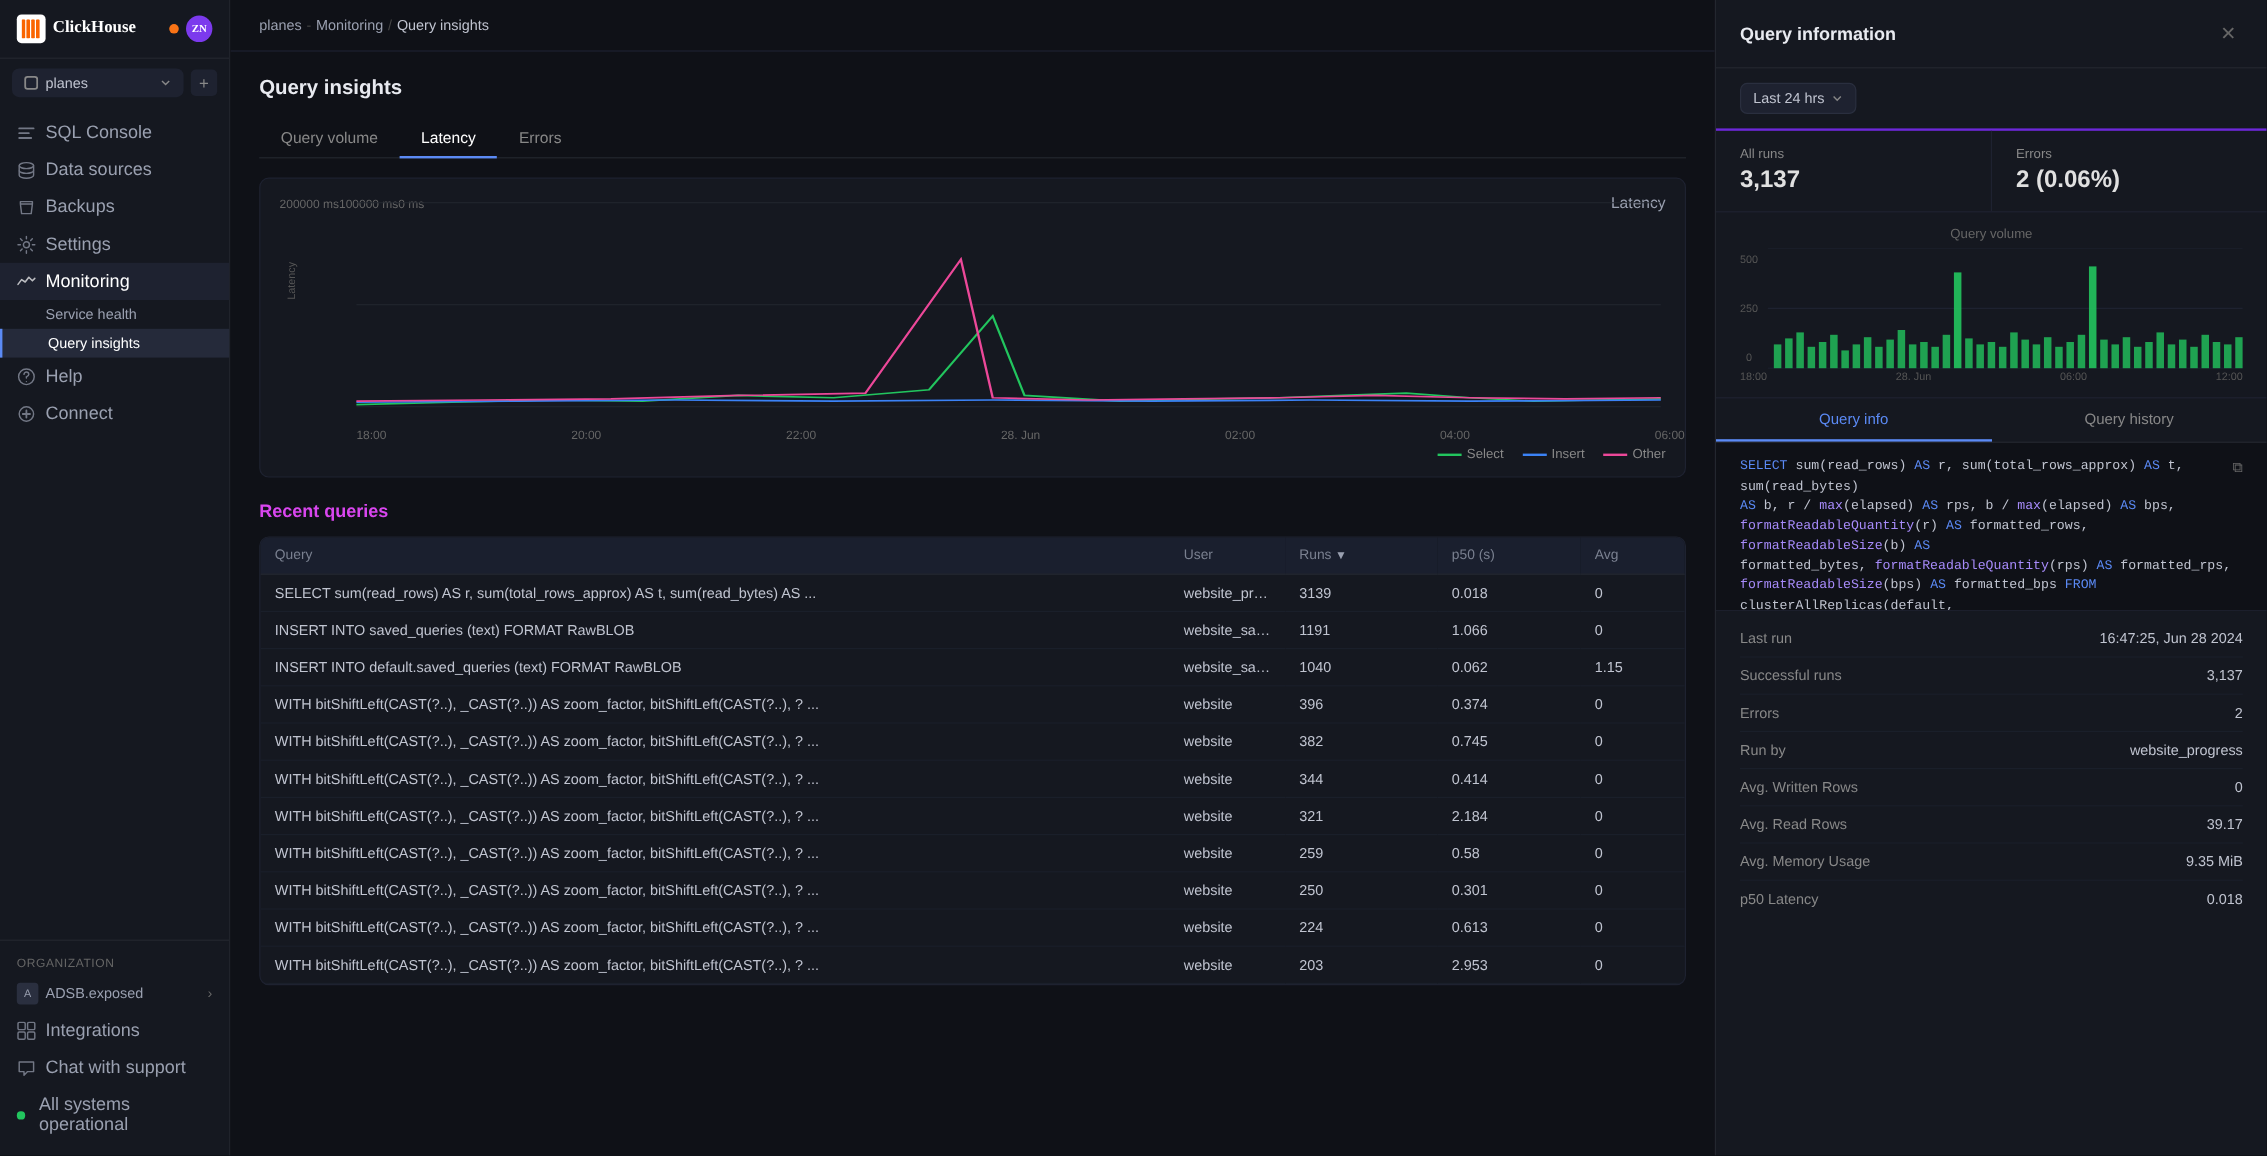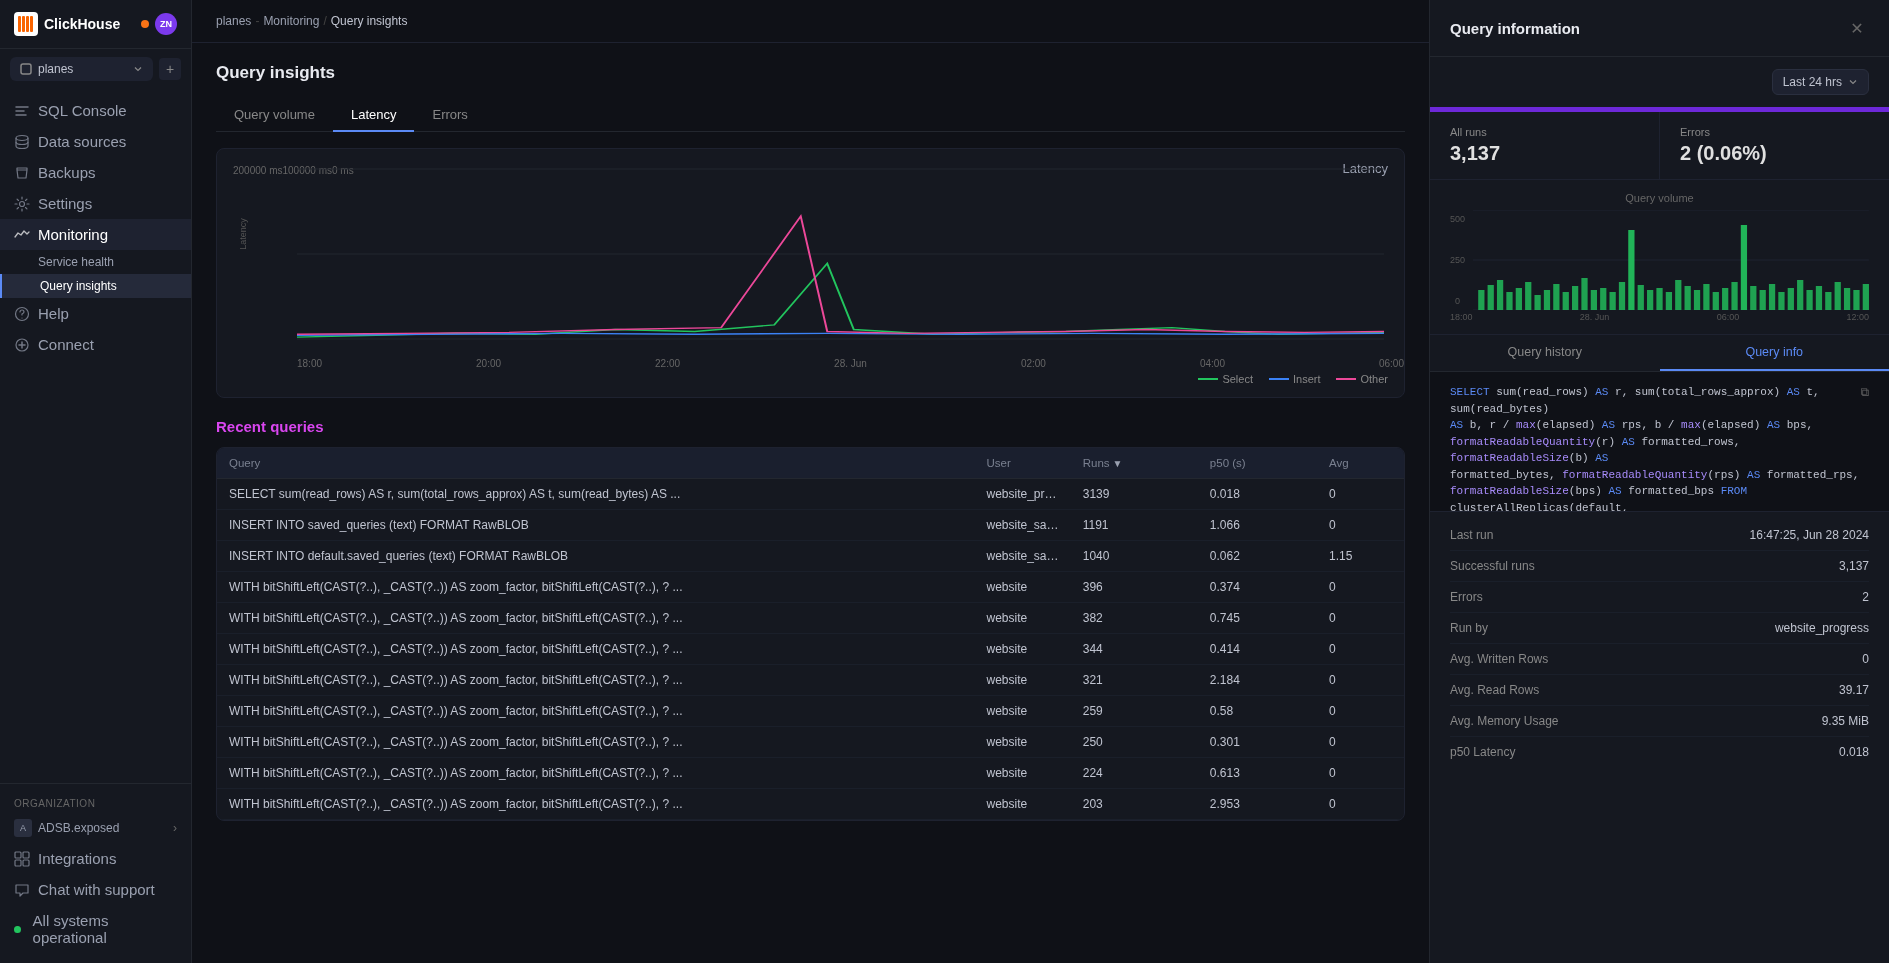--- a/index.html
+++ b/index.html
@@ -1,20 +1,20 @@
 <!DOCTYPE html>
 <html><head>
   <meta charset="utf-8">
   <style>
     * { box-sizing: border-box; margin: 0; padding: 0; }
     body { font-family: -apple-system, BlinkMacSystemFont, 'Segoe UI', sans-serif; background: #0f1117; color: #e0e0e0; display: flex; height: 100vh; overflow: hidden; font-size: 13px; }
 
     
     .sidebar { width: 192px; background: #151820; display: flex; flex-direction: column; border-right: 1px solid #23272f; flex-shrink: 0; }
-    .sidebar-header { display: flex; align-items: center; padding: 12px 14px; gap: 8px; border-bottom: 1px solid #23272f; }
+    .sidebar-header { display: flex; align-items: center; padding: 12px 14px; gap: 8px; border-bottom: 1px solid #23272f; font-family: Liberation Serif, serif; }
     .sidebar-logo { display: flex; align-items: center; gap: 6px; font-weight: 600; font-size: 14px; color: #fff; }
     .logo-icon { width: 24px; height: 24px; background: #fff; border-radius: 4px; display: flex; align-items: center; justify-content: center; }
     .logo-icon svg { width: 16px; height: 16px; }
     .sidebar-header-right { display: flex; align-items: center; gap: 6px; margin-left: auto; }
     .dot-orange { width: 8px; height: 8px; background: #f97316; border-radius: 50%; }
     .avatar { width: 22px; height: 22px; background: #7c3aed; border-radius: 50%; display: flex; align-items: center; justify-content: center; font-size: 9px; font-weight: 700; color: #fff; }
 
     .sidebar-section { padding: 6px 0; }
     .sidebar-select-box { display: flex; align-items: center; gap: 6px; background: #1e2230; border-radius: 6px; padding: 5px 10px; width: 100%; font-size: 12px; color: #c0c4d0; }
     .sidebar-add-btn { width: 22px; height: 22px; background: #1e2230; border-radius: 4px; display: flex; align-items: center; justify-content: center; cursor: pointer; color: #888; font-size: 14px; margin-left: auto; flex-shrink: 0; }
@@ -64,21 +64,21 @@
     td { padding: 8px 12px; color: #c0c4d0; border-bottom: 1px solid #1a1f2a; white-space: nowrap; overflow: hidden; text-overflow: ellipsis; max-width: 0; }
     .query-col { max-width: 400px; }
     .col-sort { color: #9aa0b0; margin-left: 3px; font-size: 10px; }
 
     
     .right-panel { width: 460px; background: #151820; border-left: 1px solid #23272f; display: flex; flex-direction: column; overflow: hidden; flex-shrink: 0; }
     .panel-header { display: flex; align-items: center; justify-content: space-between; padding: 16px 20px; border-bottom: 1px solid #23272f; }
     .panel-title { font-size: 15px; font-weight: 600; color: #e8eaf0; }
     .panel-close { width: 24px; height: 24px; display: flex; align-items: center; justify-content: center; cursor: pointer; color: #666; border-radius: 4px; font-size: 16px; }
 
-    .panel-controls { padding: 12px 20px; border-bottom: 5px solid #6d28d9; display: flex; justify-content: flex-end; }
+    .panel-controls { padding: 12px 20px; border-bottom: 2px solid #6d28d9; display: flex; justify-content: flex-start; }
     .time-select { background: #1e2230; border: 1px solid #2a2f3f; border-radius: 6px; color: #c0c4d0; padding: 5px 10px; font-size: 12px; display: flex; align-items: center; gap: 6px; cursor: pointer; }
 
     .panel-stats { display: flex; gap: 0; border-bottom: 1px solid #1e2230; }
     .stat-box { flex: 1; padding: 14px 20px; }
     .stat-box + .stat-box { border-left: 1px solid #1e2230; }
     .stat-label { font-size: 11px; color: #888; margin-bottom: 4px; }
     .stat-value { font-size: 20px; font-weight: 600; color: #e0e0e0; }
     .errors-value { color: #e0e0e0; }
 
     .mini-chart-area { padding: 12px 20px; border-bottom: 1px solid #1e2230; }
@@ -465,22 +465,22 @@
     </div>
     <div style="display:flex; justify-content:space-between; font-size:9px; color:#555; margin-top:2px;">
       <span>18:00</span>
       <span>28. Jun</span>
       <span>06:00</span>
       <span>12:00</span>
     </div>
   </div>
 
   <div class="panel-tabs">
+    <div class="panel-tab active">Query info</div>
     <div class="panel-tab">Query history</div>
-    <div class="panel-tab active">Query info</div>
   </div>
 
   <div class="query-text-area">
     <span class="copy-btn">⧉</span>
     <span class="kw">SELECT</span> <span>sum(read_rows) </span><span class="kw">AS</span><span> r, sum(total_rows_approx) </span><span class="kw">AS</span><span> t, sum(read_bytes)</span><br>
     <span class="kw">AS</span><span> b, r / </span><span class="fn">max</span><span>(elapsed) </span><span class="kw">AS</span><span> rps, b / </span><span class="fn">max</span><span>(elapsed) </span><span class="kw">AS</span><span> bps,</span><br>
     <span class="fn">formatReadableQuantity</span><span>(r) </span><span class="kw">AS</span><span> formatted_rows, </span><span class="fn">formatReadableSize</span><span>(b) </span><span class="kw">AS</span><br>
     <span>formatted_bytes, </span><span class="fn">formatReadableQuantity</span><span>(rps) </span><span class="kw">AS</span><span> formatted_rps,</span><br>
     <span class="fn">formatReadableSize</span><span>(bps) </span><span class="kw">AS</span><span> formatted_bps </span><span class="kw">FROM</span><span> clusterAllReplicas(default,</span><br>
     

